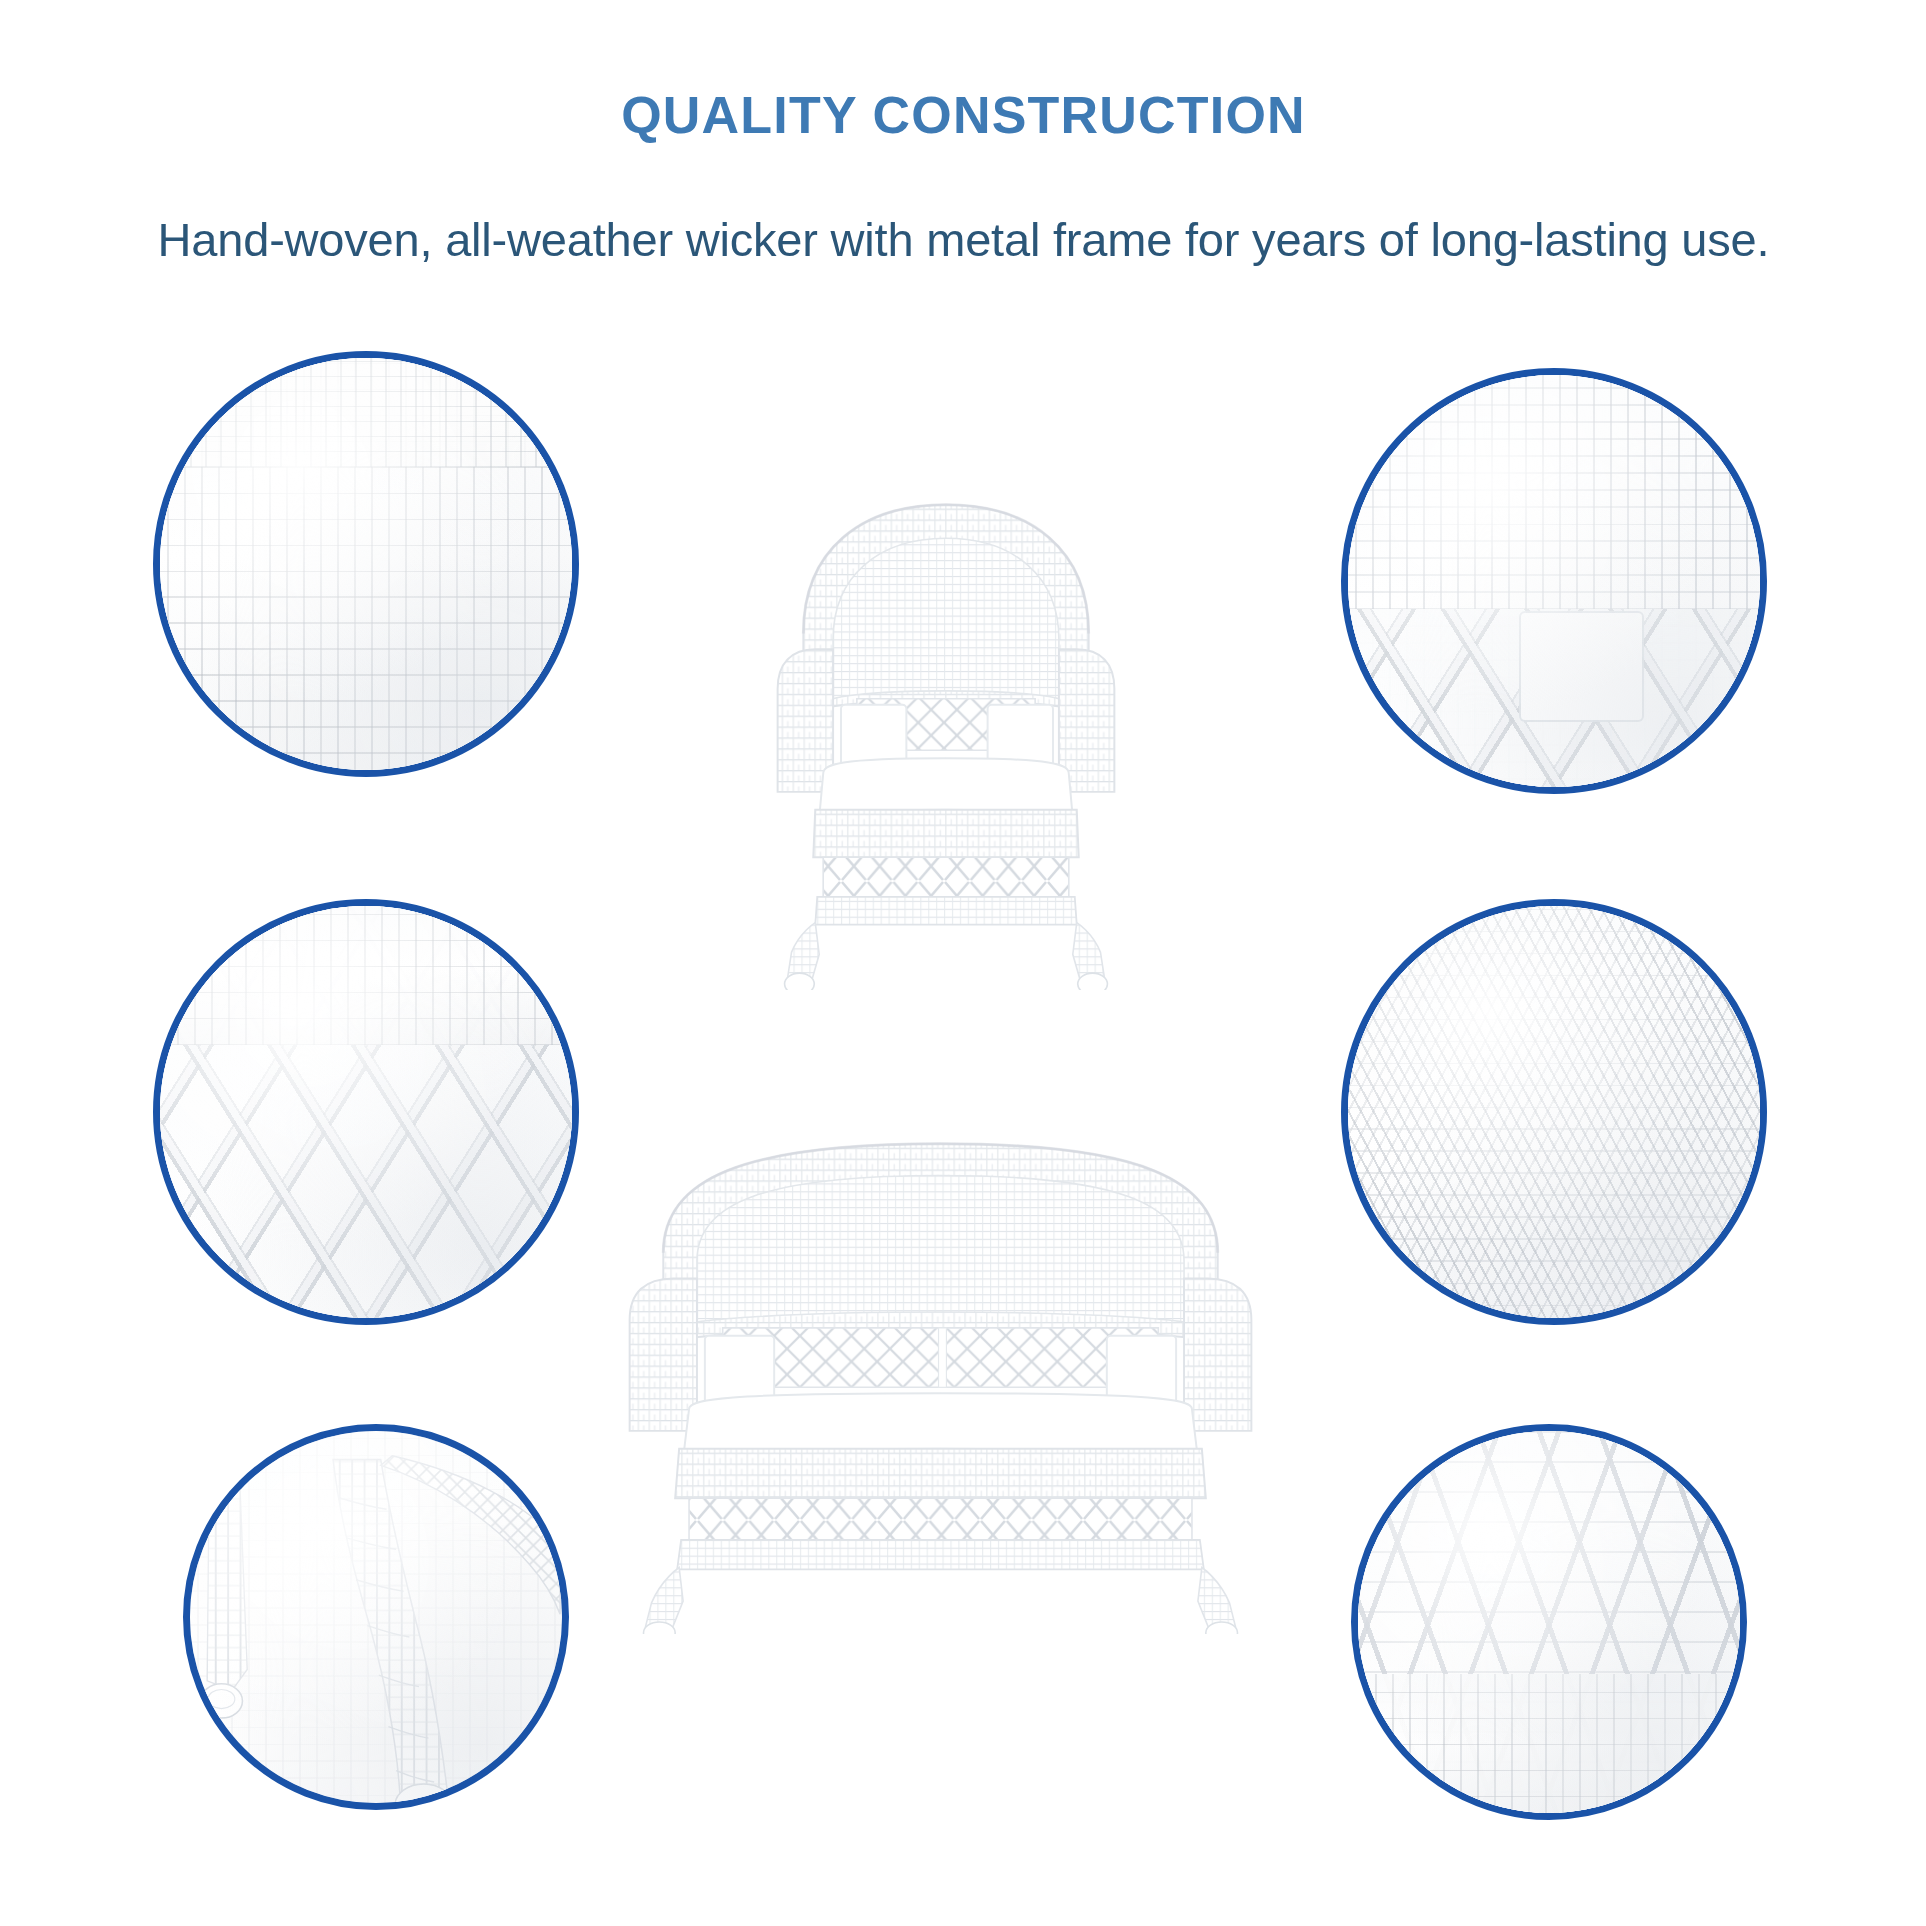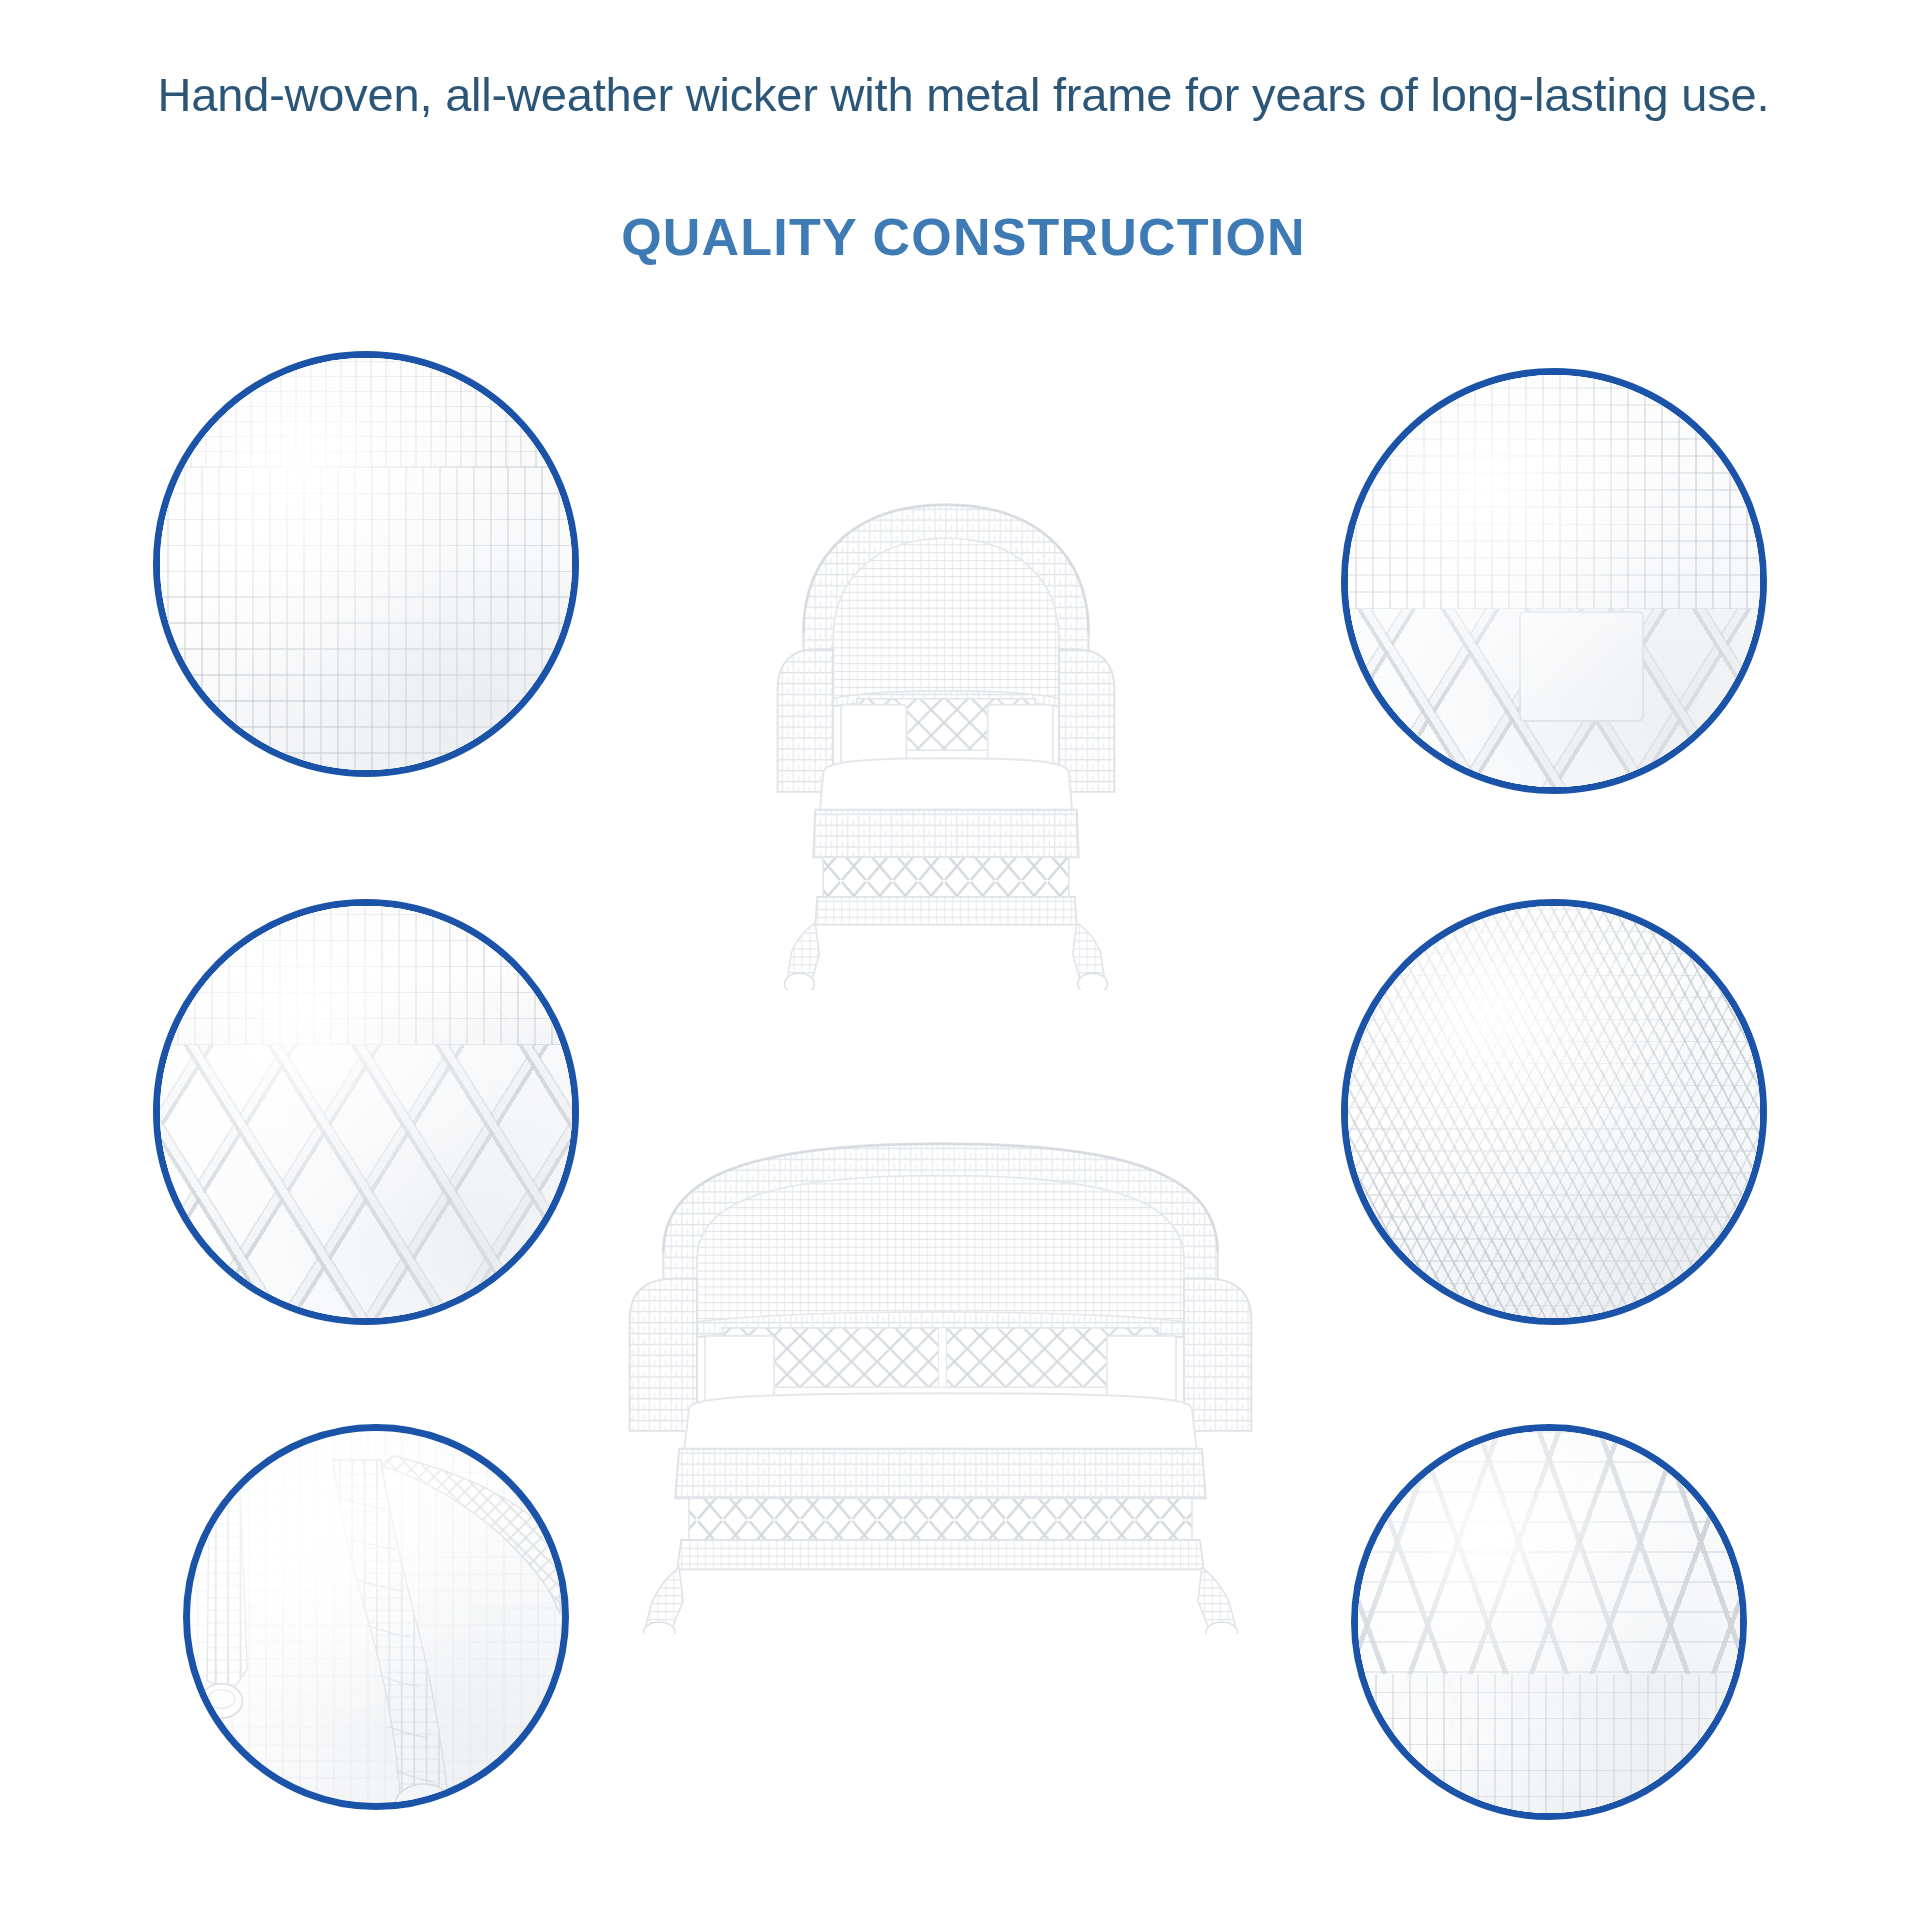--- a/index.html
+++ b/index.html
@@ -135,22 +135,22 @@
   }
 
   
   .furniture { position: absolute; }
   .furniture svg { display: block; width: 100%; height: 100%; }
 </style>
 </head>
 <body>
 
 <div id="header">
+  <div id="page-title">QUALITY CONSTRUCTION</div>
   <div id="page-subtitle">Hand-woven, all-weather wicker with metal frame for years of long-lasting use.</div>
-  <div id="page-title">QUALITY CONSTRUCTION</div>
 </div>
 
 <div class="callout" style="left:153px; top:351px; width:426px; height:426px;">
   <div class="tex tex-flatweave"></div>
   <div class="tex tex-meshtop" style="inset:auto 0 auto 0; top:-10px; height:119px; opacity:.85;"></div>
   <div class="shade"></div>
 </div>
 
 <div class="callout" style="left:1341px; top:368px; width:426px; height:426px;">
   <div class="tex tex-pinweave"></div>

